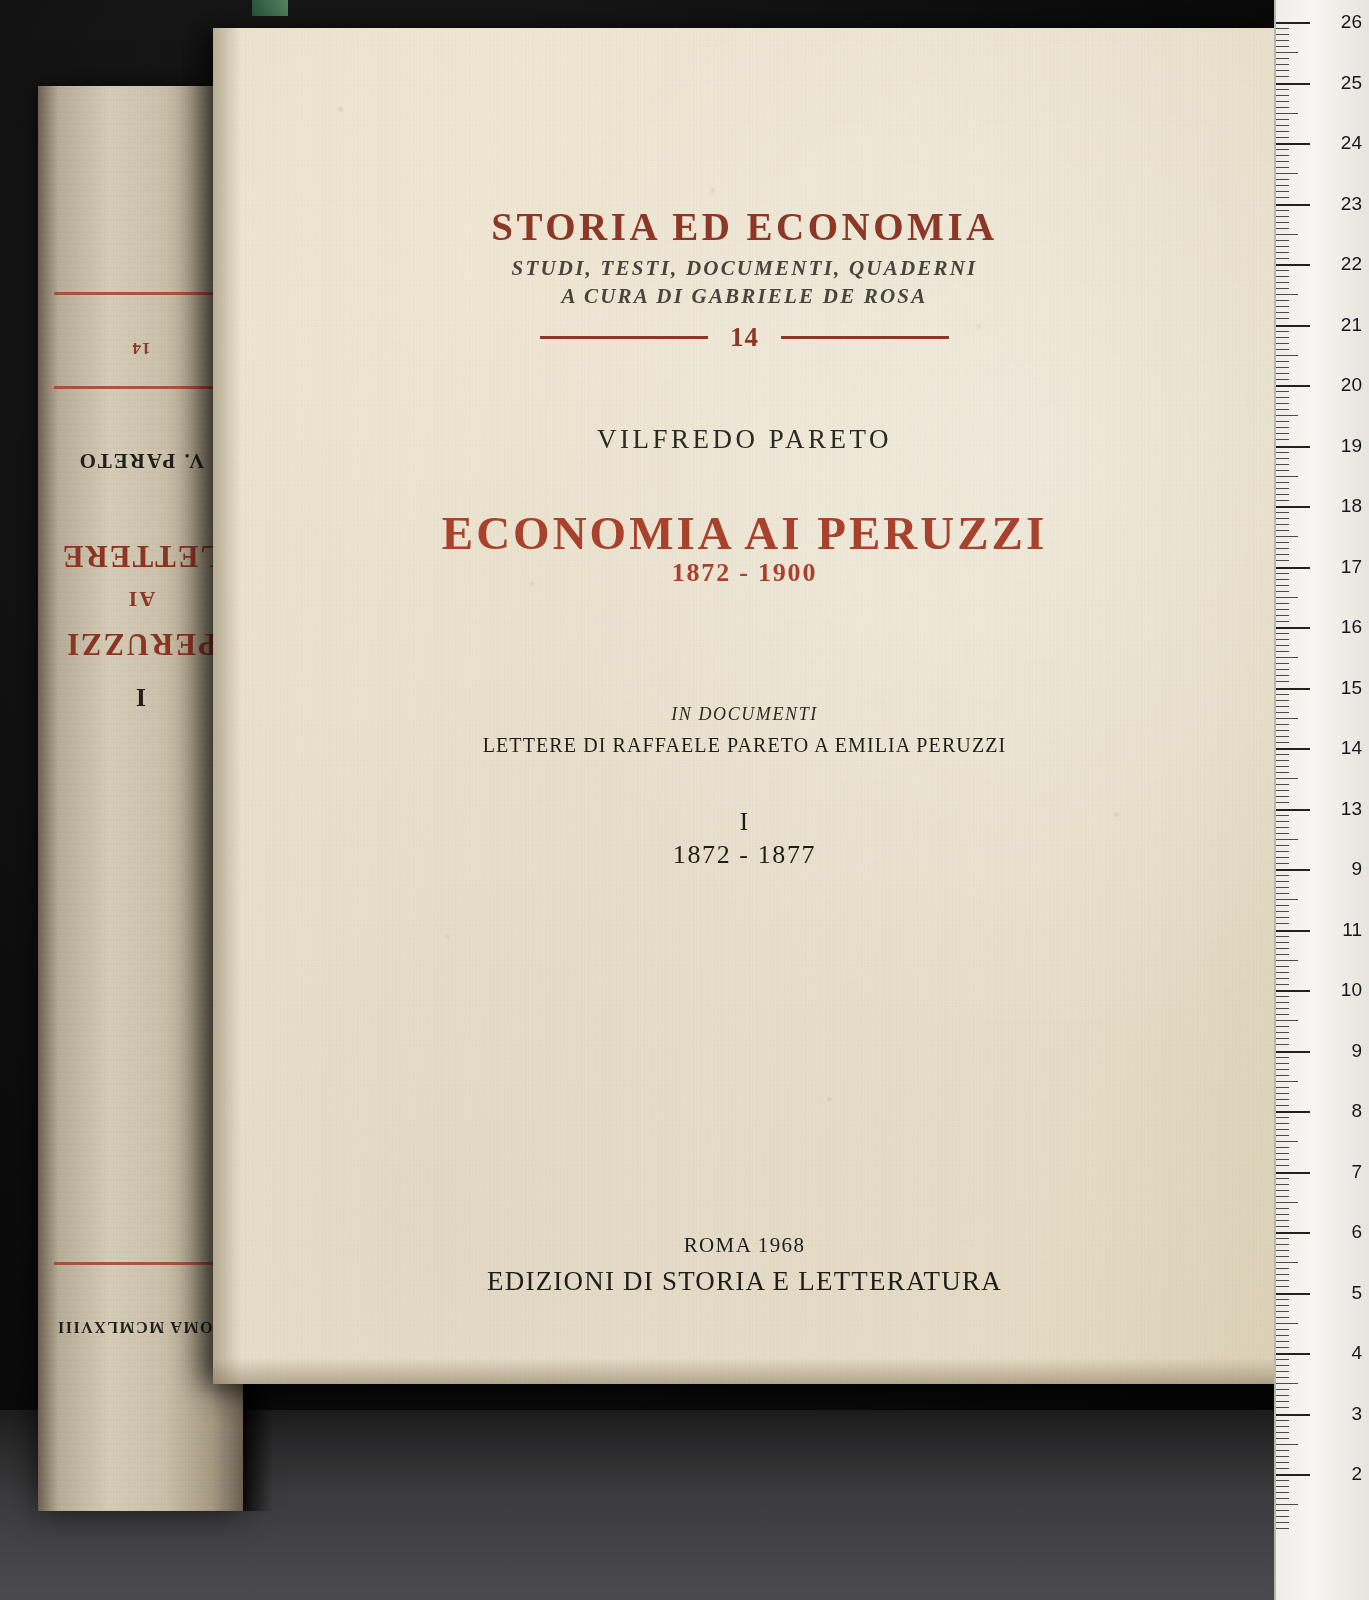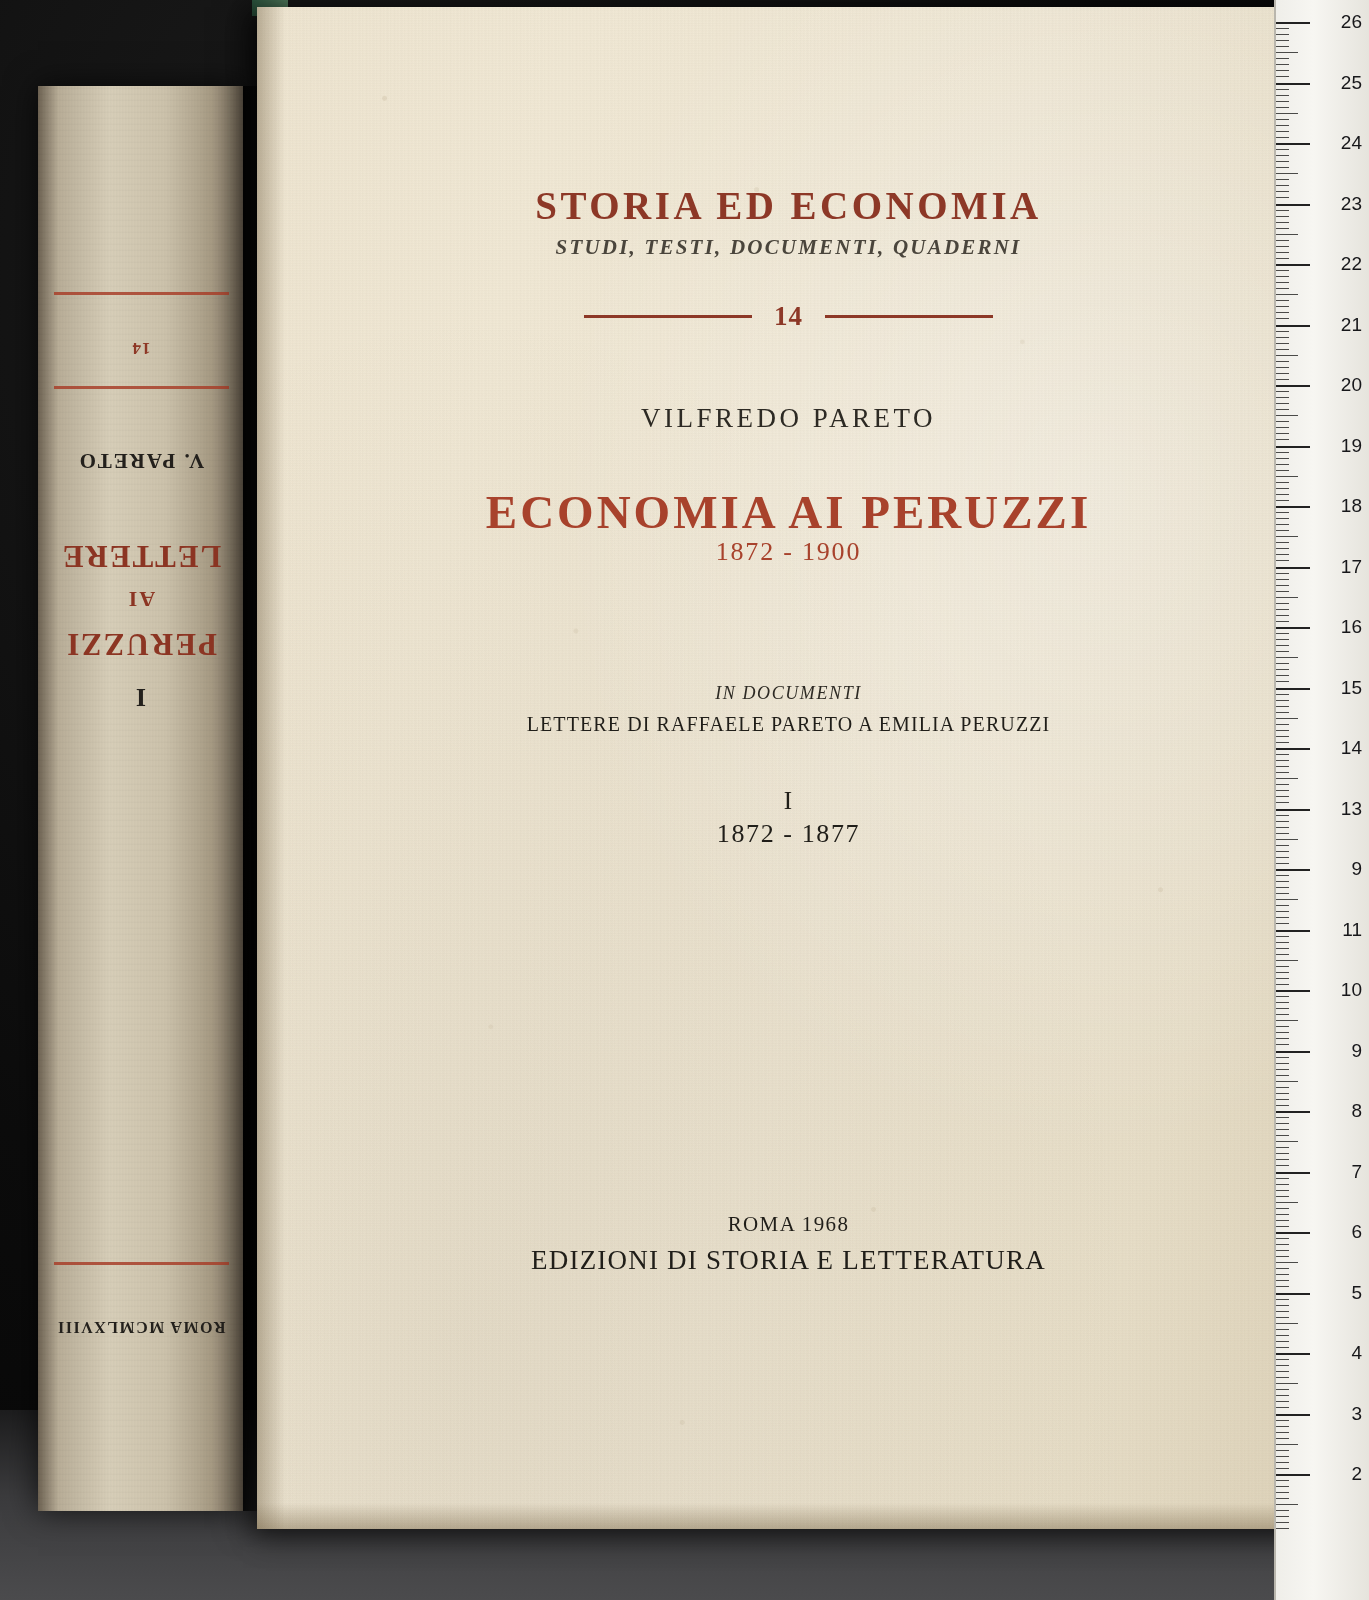--- a/index.html
+++ b/index.html
@@ -143,28 +143,27 @@
   .spine-shadow-right {
     position: absolute;
     right: -30px; top: 0;
     width: 30px; height: 100%;
     background: linear-gradient(90deg, rgba(0,0,0,.75), rgba(0,0,0,0));
   }
 
   
   .cover {
     position: absolute;
-    left: 213px; top: 7px;
-    width: 1063px; height: 1522px;
+    left: 213px; top: 28px;
+    width: 1063px; height: 1356px;
     background:
       linear-gradient(105deg, #efe6d2 0%, #f2ead7 22%, #efe7d4 55%, #e8dfc9 82%, #ded3ba 100%);
     box-shadow:
       -14px 0 26px rgba(0,0,0,.55),
       0 10px 26px rgba(0,0,0,.45);
-    margin-left: 44px;
   }
   .cover-grain {
     position: absolute;
     inset: 0;
     background-image:
       repeating-linear-gradient(0deg, rgba(140,125,95,.05) 0px, rgba(255,255,255,0) 2px, rgba(120,105,80,.04) 3px, rgba(255,255,255,0) 5px),
       repeating-linear-gradient(90deg, rgba(150,135,105,.045) 0px, rgba(255,255,255,0) 3px, rgba(110,95,70,.035) 4px, rgba(255,255,255,0) 7px),
       radial-gradient(ellipse at 78% 32%, rgba(255,255,255,.35) 0%, rgba(255,255,255,0) 45%),
       radial-gradient(ellipse at 20% 88%, rgba(120,105,80,.10) 0%, rgba(255,255,255,0) 55%);
     pointer-events: none;
@@ -256,20 +255,21 @@
     font-size: 47px;
     letter-spacing: 3px;
     color: #a8422c;
     font-weight: 700;
   }
   .main-dates {
     top: 530px;
     font-size: 26px;
     letter-spacing: 1.8px;
     color: #a8422c;
+    font-weight: bold;
   }
   .editor-label {
     top: 588px;
     font-size: 19px;
     letter-spacing: 3px;
     color: #2d2a24;
   }
   .editor-name {
     top: 615px;
     font-size: 31px;
@@ -372,20 +372,21 @@
   </div>
 
   <div class="cover">
     <div class="cover-grain"></div>
     <div class="cover-spots"></div>
     <div class="cover-fold"></div>
     <div class="cover-bottom-edge"></div>
 
     <div class="cv series-title">STORIA ED ECONOMIA</div>
     <div class="cv series-sub1">STUDI, TESTI, DOCUMENTI, QUADERNI</div>
+    <div class="cv series-sub2">A CURA DI GABRIELE DE ROSA</div>
 
     <div class="cv series-num-row">
       <span class="num-rule"></span>
       <span class="series-num">14</span>
       <span class="num-rule"></span>
     </div>
 
     <div class="cv author">VILFREDO PARETO</div>
     <div class="cv main-title">ECONOMIA AI PERUZZI</div>
     <div class="cv main-dates">1872 - 1900</div>

